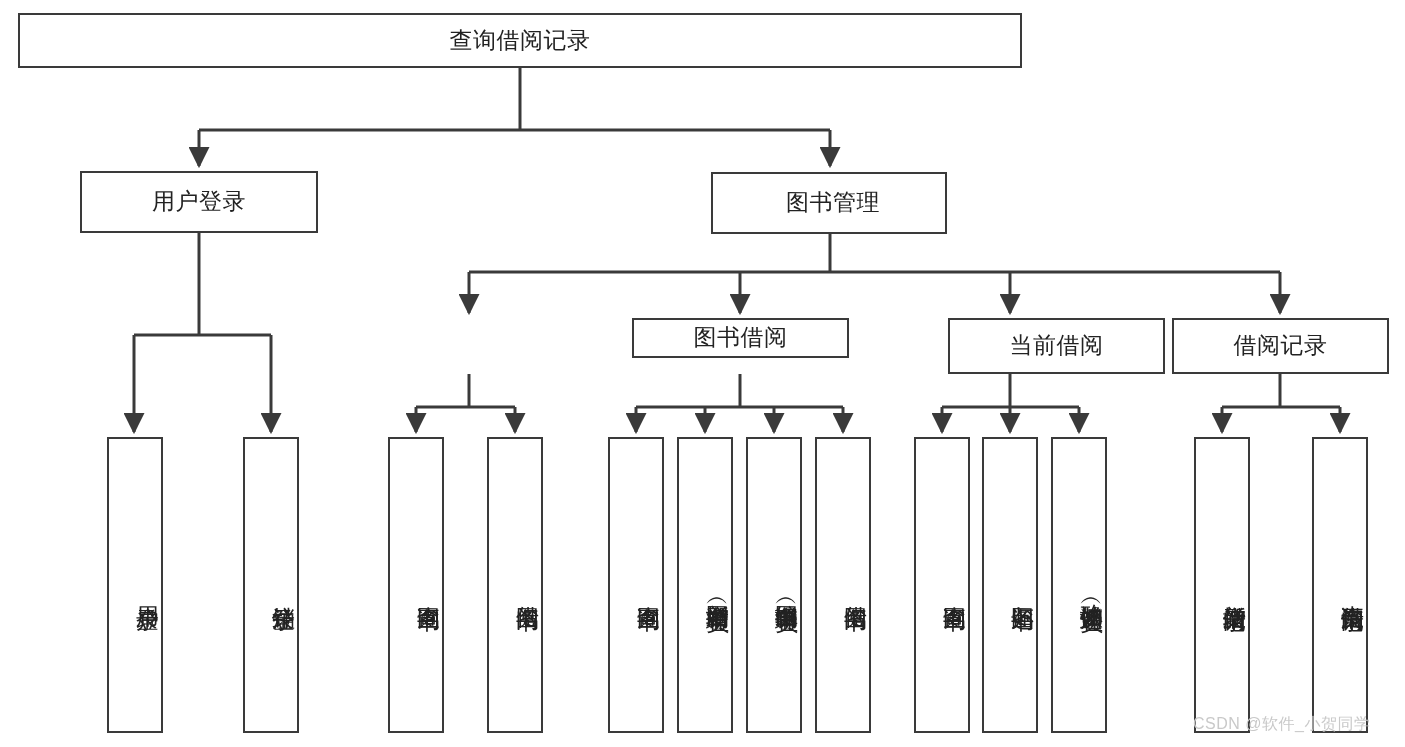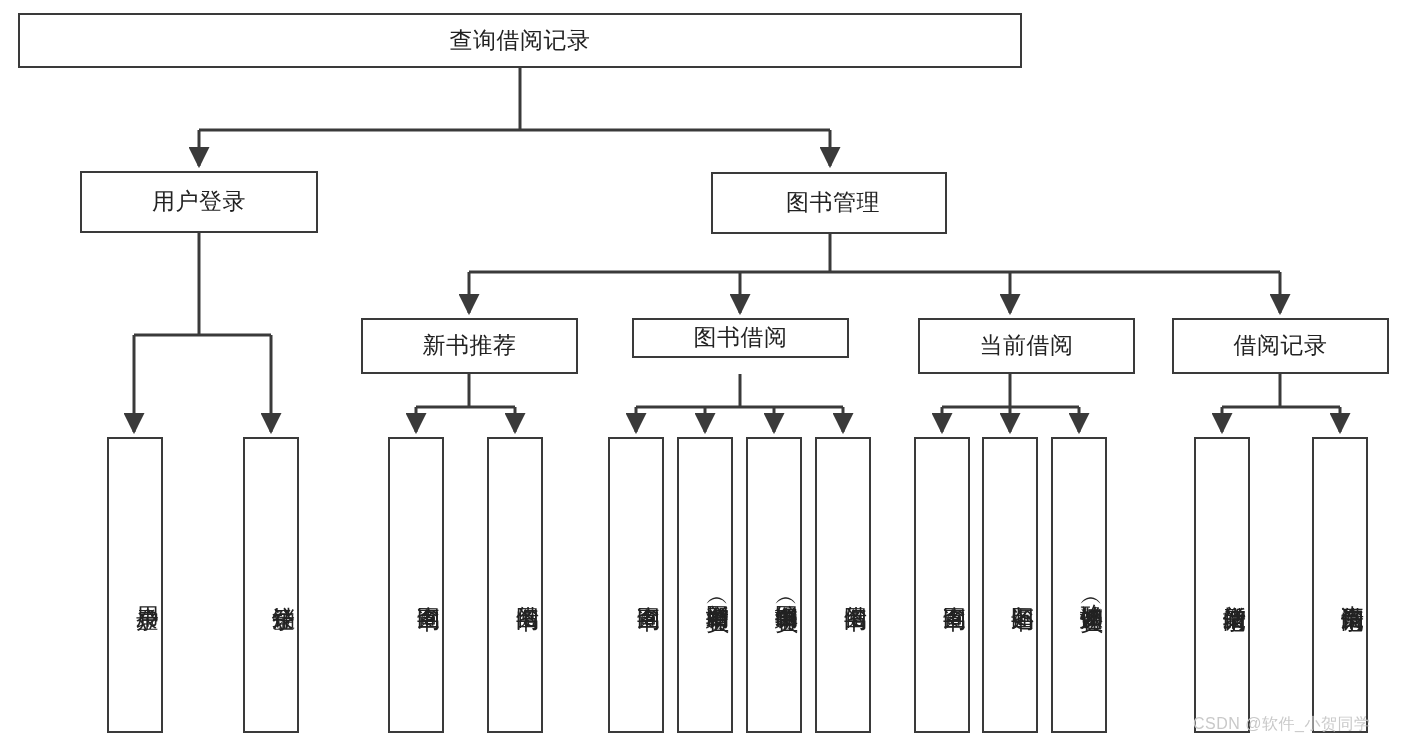--- a/index.html
+++ b/index.html
@@ -121,27 +121,24 @@
     <span>查询借阅记录</span>
   </div>
 
   <div class="node horiz" style="left:80px; top:171px; width:238px; height:62px;">
     <span>用户登录</span>
   </div>
   <div class="node horiz" style="left:711px; top:172px; width:236px; height:62px;padding-left:8px;">
     <span>图书管理</span>
   </div>
 
-  <div class="node horiz" style="left:361px; top:318px; width:217px; height:56px;">
-    <span>新书推荐</span>
-  </div>
   <div class="node horiz" style="left:632px; top:318px; width:217px; height:40px;">
     <span>图书借阅</span>
   </div>
-  <div class="node horiz" style="left:918px; top:318px; width:217px; height:56px;">
+  <div class="node horiz" style="left:948px; top:318px; width:217px; height:56px;">
     <span>当前借阅</span>
   </div>
   <div class="node horiz" style="left:1172px; top:318px; width:217px; height:56px;">
     <span>借阅记录</span>
   </div>
 
   <div class="node vert" style="left:107px; top:437px; width:56px; height:296px;">
     <span class="vlabel">用户登录</span>
   </div>
   <div class="node vert" style="left:243px; top:437px; width:56px; height:296px;">

